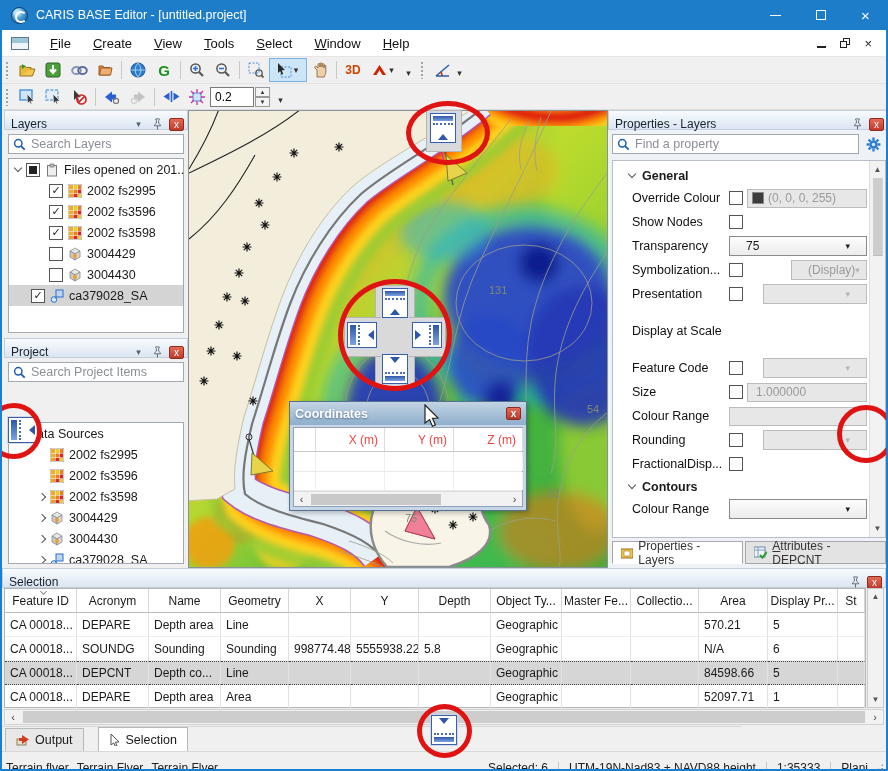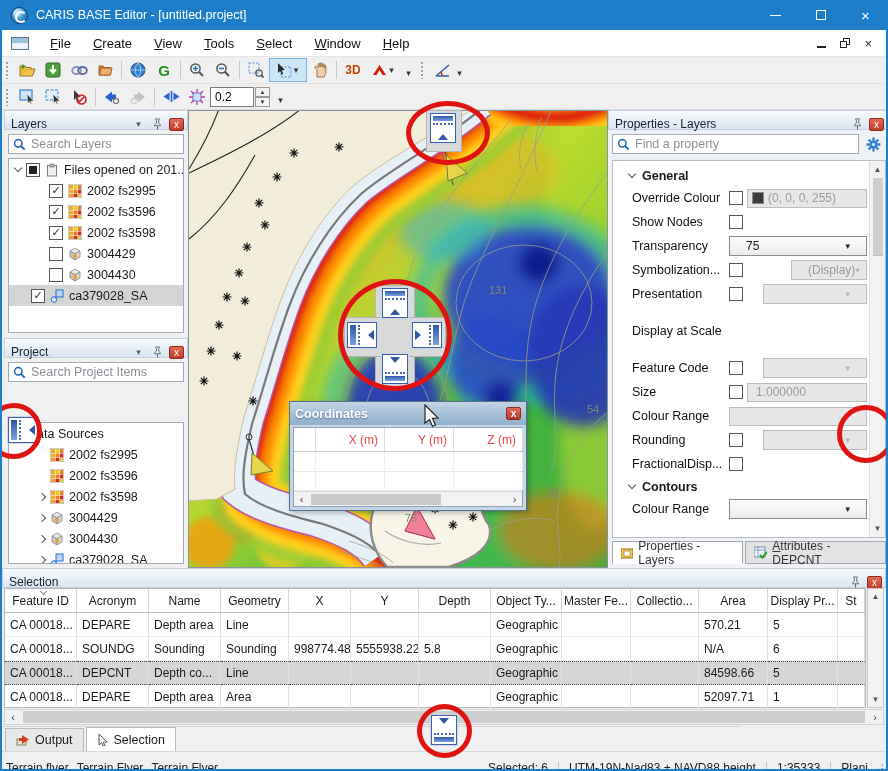--- a/index.html
+++ b/index.html
@@ -115,21 +115,21 @@
   #seltable{position:absolute;left:2px;top:20px;right:20px;height:120px;background:#fff;border:1px solid #b5b5b5;display:grid;grid-template-columns:72px 72px 72px 68px 62px 68px 72px 71px 69px 68px 69px 70px 1fr;grid-auto-rows:24px;font-size:12px;}
   .th{border-right:1px solid #d6d6d6;border-bottom:1px solid #bcbcbc;display:flex;align-items:center;justify-content:center;position:relative;}
   .td{border-right:1px solid #e2e2e2;border-bottom:1px solid #efefef;display:flex;align-items:center;padding-left:5px;white-space:nowrap;overflow:hidden;}
   .rsel{background:#d6d6d6;border-top:1px dotted #444;border-bottom:1px dotted #444;}
   .sortmark{position:absolute;top:0px;left:50%;width:5px;height:5px;border:solid #888;border-width:0 1px 1px 0;transform:rotate(45deg);}
   #selvscroll{position:absolute;right:2px;top:20px;width:17px;height:120px;background:#f2f2f2;border:1px solid #c9c9c9;display:flex;flex-direction:column;align-items:center;justify-content:space-between;padding:3px 0;color:#555;font-size:8px;}
   #selhscroll{position:absolute;left:2px;right:2px;top:141px;height:16px;background:#f2f2f2;border:1px solid #d2d2d2;display:flex;align-items:center;}
   #selhscroll .arr{width:16px;text-align:center;color:#444;font-size:11px;}
   #selhscroll .thumb{height:12px;flex:1;background:#cdcdcd;margin:0 2px;}
   
-  #btabs{position:absolute;left:0;top:726px;width:740px;height:25px;background:#f0f0f0;border-top:1px solid #d5d5d5;display:flex;align-items:flex-end;padding-left:3px;gap:2px;}
+  #btabs{position:absolute;left:0;top:726px;width:740px;height:25px;background:#f0f0f0;border-top:1px solid #d5d5d5;display:flex;align-items:flex-end;padding-left:3px;gap:14px;}
   .btab{height:23px;display:flex;align-items:center;gap:5px;padding:0 10px;font-size:12.5px;border:1px solid #b8b8b8;border-bottom:none;background:#e8e8e8;}
   .btab.active{background:#fff;height:24px;}
   #statusbar{position:absolute;left:0;top:751px;width:884px;height:33px;background:#f0f0f0;border-top:1px solid #d8d8d8;display:flex;align-items:center;font-size:12px;color:#222;}
   .ssep{width:1px;height:12px;background:#c6c6c6;margin:0 6px;}
   .sseg{padding:0 4px;white-space:nowrap;}
   .gripdots{width:12px;height:12px;margin:2px 2px 0 0;background-image:radial-gradient(circle,#9a9a9a 1px,transparent 1.2px);background-size:4px 4px;background-position:bottom right;clip-path:polygon(100% 0,100% 100%,0 100%);}
   .lpanel{position:absolute;left:2px;width:184px;}
   #layerspanel{top:110px;height:227px;}
   #projectpanel{top:338px;height:230px;}
   .abs{position:absolute;}

